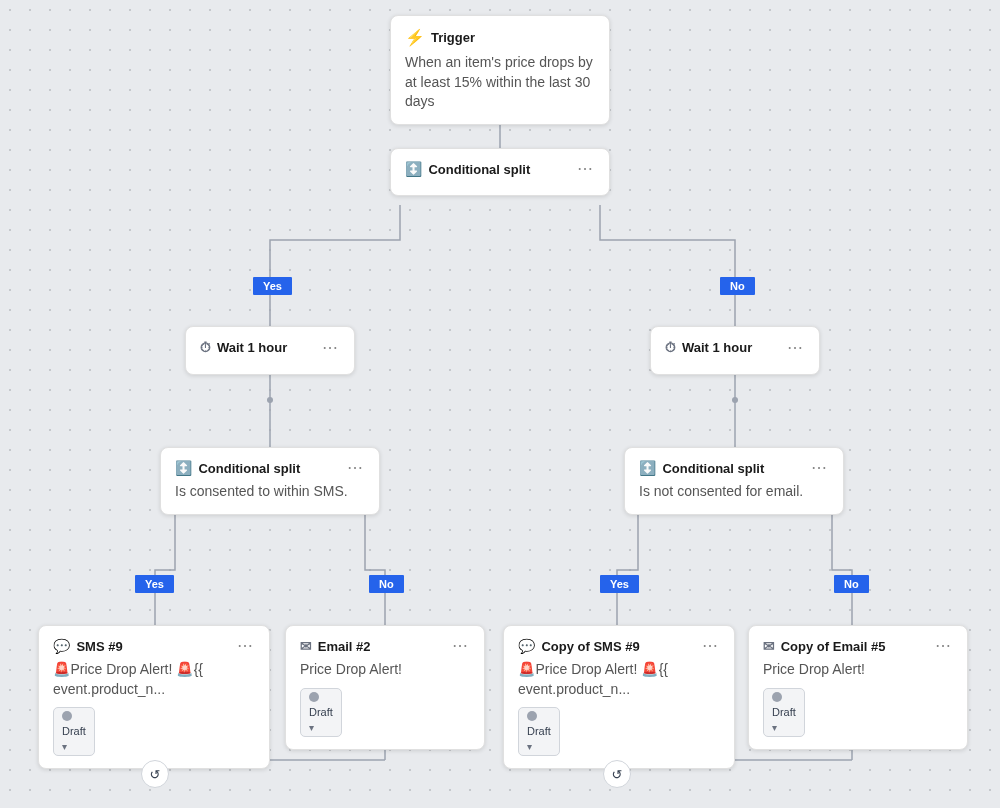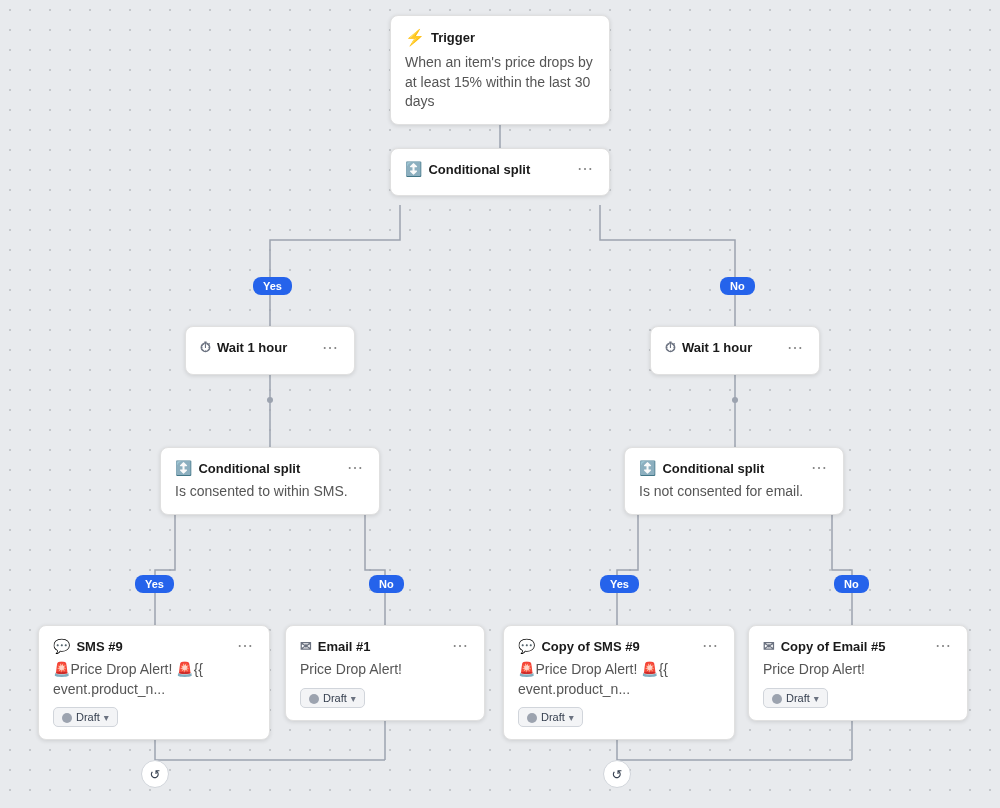--- a/index.html
+++ b/index.html
@@ -62,40 +62,41 @@
       font-size: 16px;
       padding: 0 2px;
       line-height: 1;
     }
 
     
     .badge {
       position: absolute;
       background: #2563eb;
       color: #fff;
-      border-radius: 8px;
+      border-radius: 1px;
       font-size: 11px;
       font-weight: 600;
       padding: 3px 10px;
       white-space: nowrap;
     }
 
     
     .draft-btn {
       display: inline-flex;
-      align-items: flex-end;
+      align-items: flex-start;
       gap: 4px;
       background: #f3f4f6;
       border: 1px solid #d1d5db;
       border-radius: 5px;
       padding: 3px 8px;
       font-size: 11px;
       color: #374151;
       cursor: pointer;
       margin-top: 8px;
+      flex-direction: column;
     }
 
     .draft-btn .chevron {
       font-size: 10px;
       color: #6b7280;
     }
 
     
     .connector-svg {
       position: absolute;
@@ -265,21 +266,21 @@
       <span style="width:10px;height:10px;background:#9ca3af;border-radius:50%;display:inline-block;"></span>
       <span>Draft</span>
       <span class="chevron">▾</span>
     </button>
   </div>
 
   <div class="card" style="left:285px; top:625px; width:200px;">
     <div class="card-header">
       <div class="card-header-left">
         <span style="font-size:14px; color:#6b7280;">✉</span>
-        <span>Email #1</span>
+        <span>Email #2</span>
       </div>
       <button class="dots-btn">⋯</button>
     </div>
     <div class="card-body">Price Drop Alert!</div>
     <button class="draft-btn">
       <span style="width:10px;height:10px;background:#9ca3af;border-radius:50%;display:inline-block;"></span>
       <span>Draft</span>
       <span class="chevron">▾</span>
     </button>
   </div>

